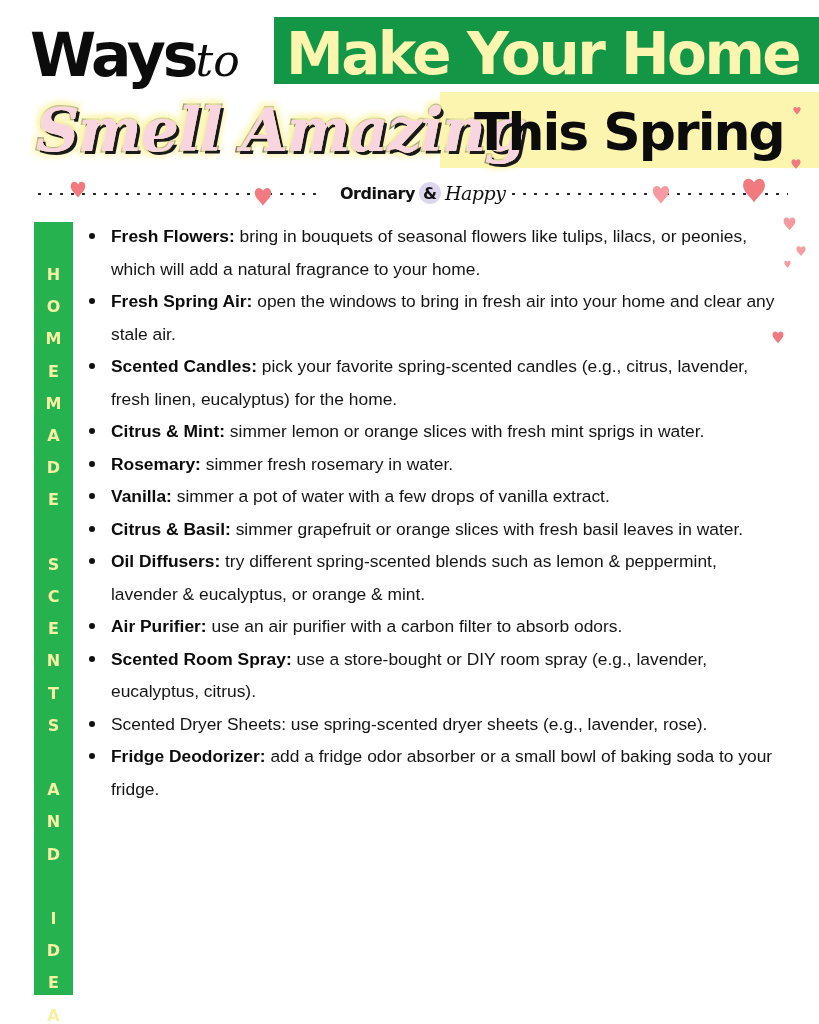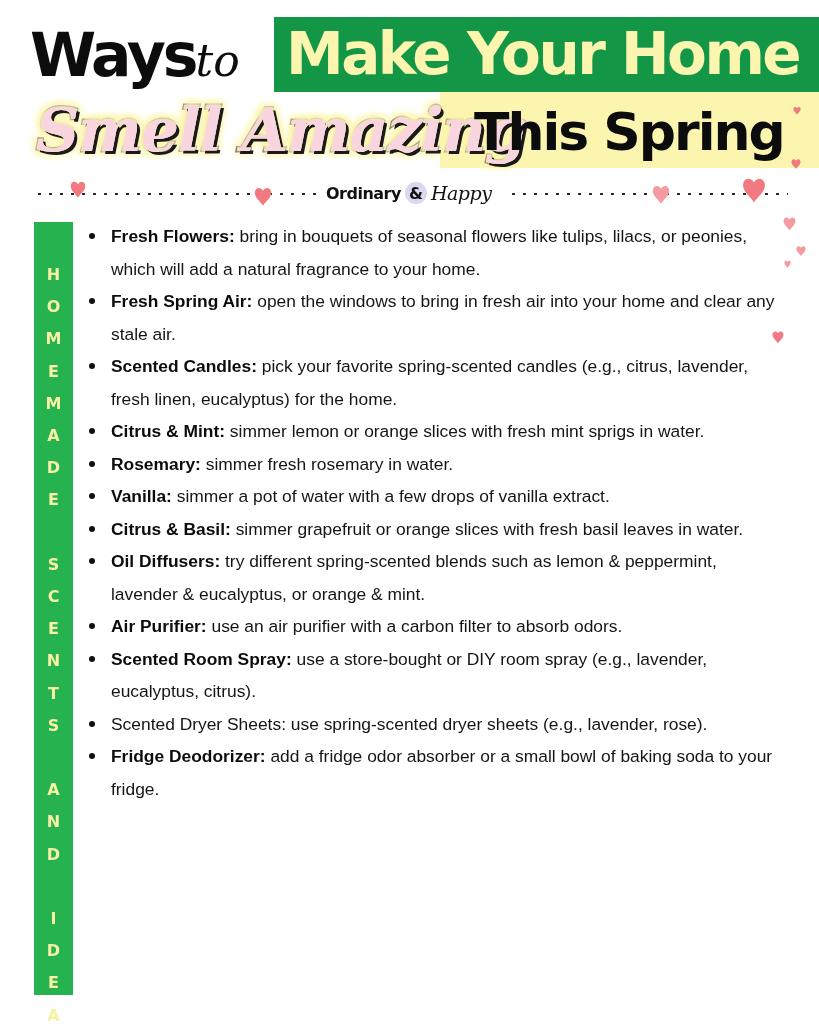--- a/index.html
+++ b/index.html
@@ -1,21 +1,21 @@
 <!DOCTYPE html>
 <html><head>
 <meta charset="utf-8">
 <style>
   * { box-sizing: border-box; margin: 0; padding: 0; }
   html, body { width: 819px; height: 1024px; background: #ffffff; overflow: hidden; }
   body { position: relative; font-family: "Liberation Sans", "DejaVu Sans", sans-serif; color: #111; }
 
   
   .green-banner {
-    position: absolute; left: 274px; top: 17px; width: 545px; height: 75px;
+    position: absolute; left: 274px; top: 17px; width: 545px; height: 67px;
     background: #139645;
   }
   .green-banner-text {
     position: absolute; left: 12px; top: 2px;
     font-family: "DejaVu Sans", sans-serif; font-weight: bold;
     font-size: 58px; letter-spacing: -2.5px; line-height: 70px;
     color: #FBF5B0; white-space: nowrap;
   }
   .yellow-band {
     position: absolute; left: 440px; top: 92px; width: 379px; height: 76px;
@@ -50,21 +50,21 @@
     font-size: 52px; letter-spacing: -2px; line-height: 72px; color: #0c0c0c;
   }
 
   
   .dots {
     position: absolute; top: 192px; height: 4px;
     background-image: radial-gradient(circle, #222 1.1px, transparent 1.4px);
     background-size: 11px 4px; background-repeat: repeat-x;
   }
   .brand {
-    position: absolute; left: 326px; top: 178px; height: 30px; white-space: nowrap;
+    position: absolute; left: 340px; top: 178px; height: 30px; white-space: nowrap;
     display: flex; align-items: center;
   }
   .brand-ordinary {
     font-family: "DejaVu Sans", sans-serif; font-weight: bold;
     font-size: 16px; letter-spacing: -0.5px; color: #111;
   }
   .brand-amp-wrap {
     position: relative; width: 22px; height: 22px; margin-left: 4px;
     display: flex; align-items: center; justify-content: center;
   }

